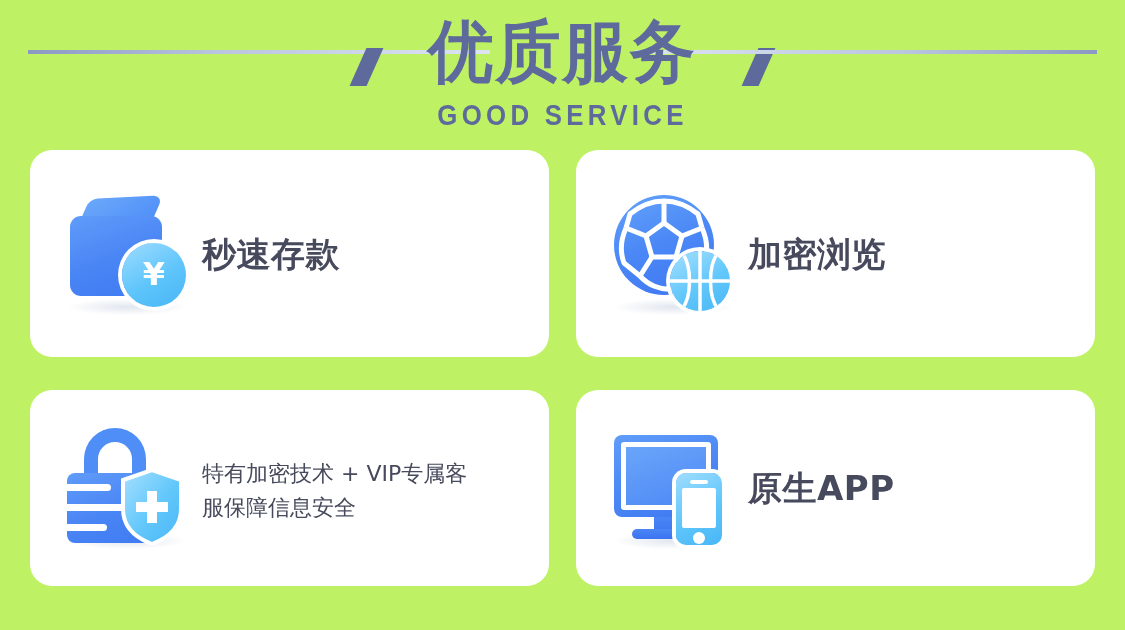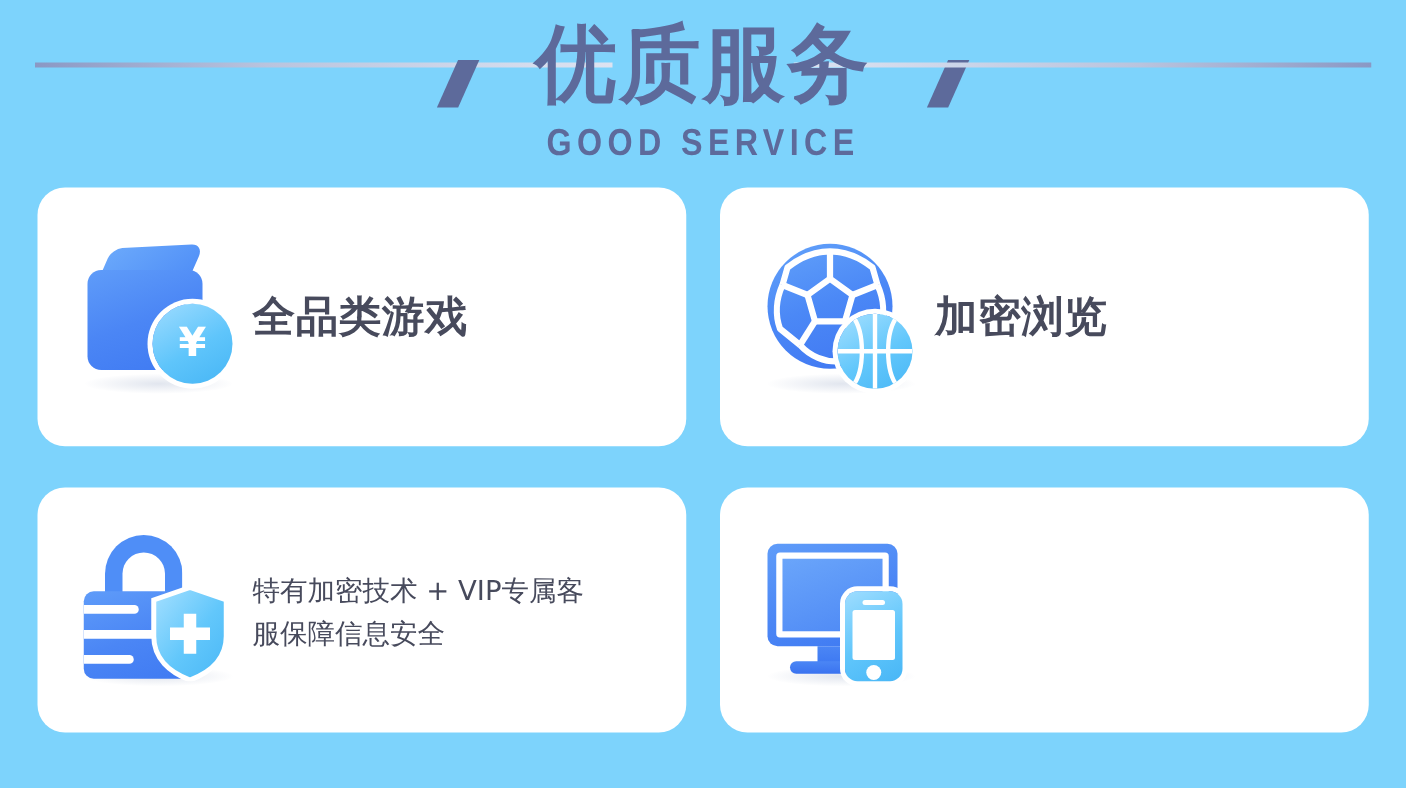--- a/index.html
+++ b/index.html
@@ -9,21 +9,21 @@
     height: 630px;
     background: #000000;
     overflow: hidden;
     font-family: "Liberation Sans", "DejaVu Sans", sans-serif;
   }
 
   #page {
     position: relative;
     width: 1125px;
     height: 630px;
-    background: #7dd3fc;
+    background: #bef264;
   }
 
   
   .header {
     position: absolute;
     left: 0; top: 0;
     width: 1125px;
     height: 148px;
   }
 
@@ -347,21 +347,21 @@
         <div class="icon-shadow"></div>
         <div class="wallet-flap"></div>
         <div class="wallet-body"></div>
         <div class="wallet-clasp"></div>
         <div class="wallet-clasp-dot"></div>
         <div class="wallet-coin">
           <span>¥</span>
         </div>
       </div>
       <div class="card-text">
-        <div class="card-title">全品类游戏</div>
+        <div class="card-title">秒速存款</div>
       </div>
     </div>
 
     <div class="card">
       <div class="icon-wrap">
         <div class="icon-shadow"></div>
         <div class="soccer">
           <svg width="100" height="100" viewBox="0 0 100 100" fill="none" stroke="#ffffff" stroke-width="5" stroke-linejoin="round">
             <polygon points="50,28 68,41 62,62 38,62 32,41" fill="none"></polygon>
             <path d="M50,28 L50,6"></path>
@@ -426,17 +426,18 @@
         </div>
         <div class="monitor-neck"></div>
         <div class="monitor-base"></div>
         <div class="phone">
           <div class="phone-speaker"></div>
           <div class="phone-screen"></div>
           <div class="phone-home"></div>
         </div>
       </div>
       <div class="card-text">
+        <div class="card-title">原生APP</div>
       </div>
     </div>
 
   </div>
 </div>
 
 </body></html>

